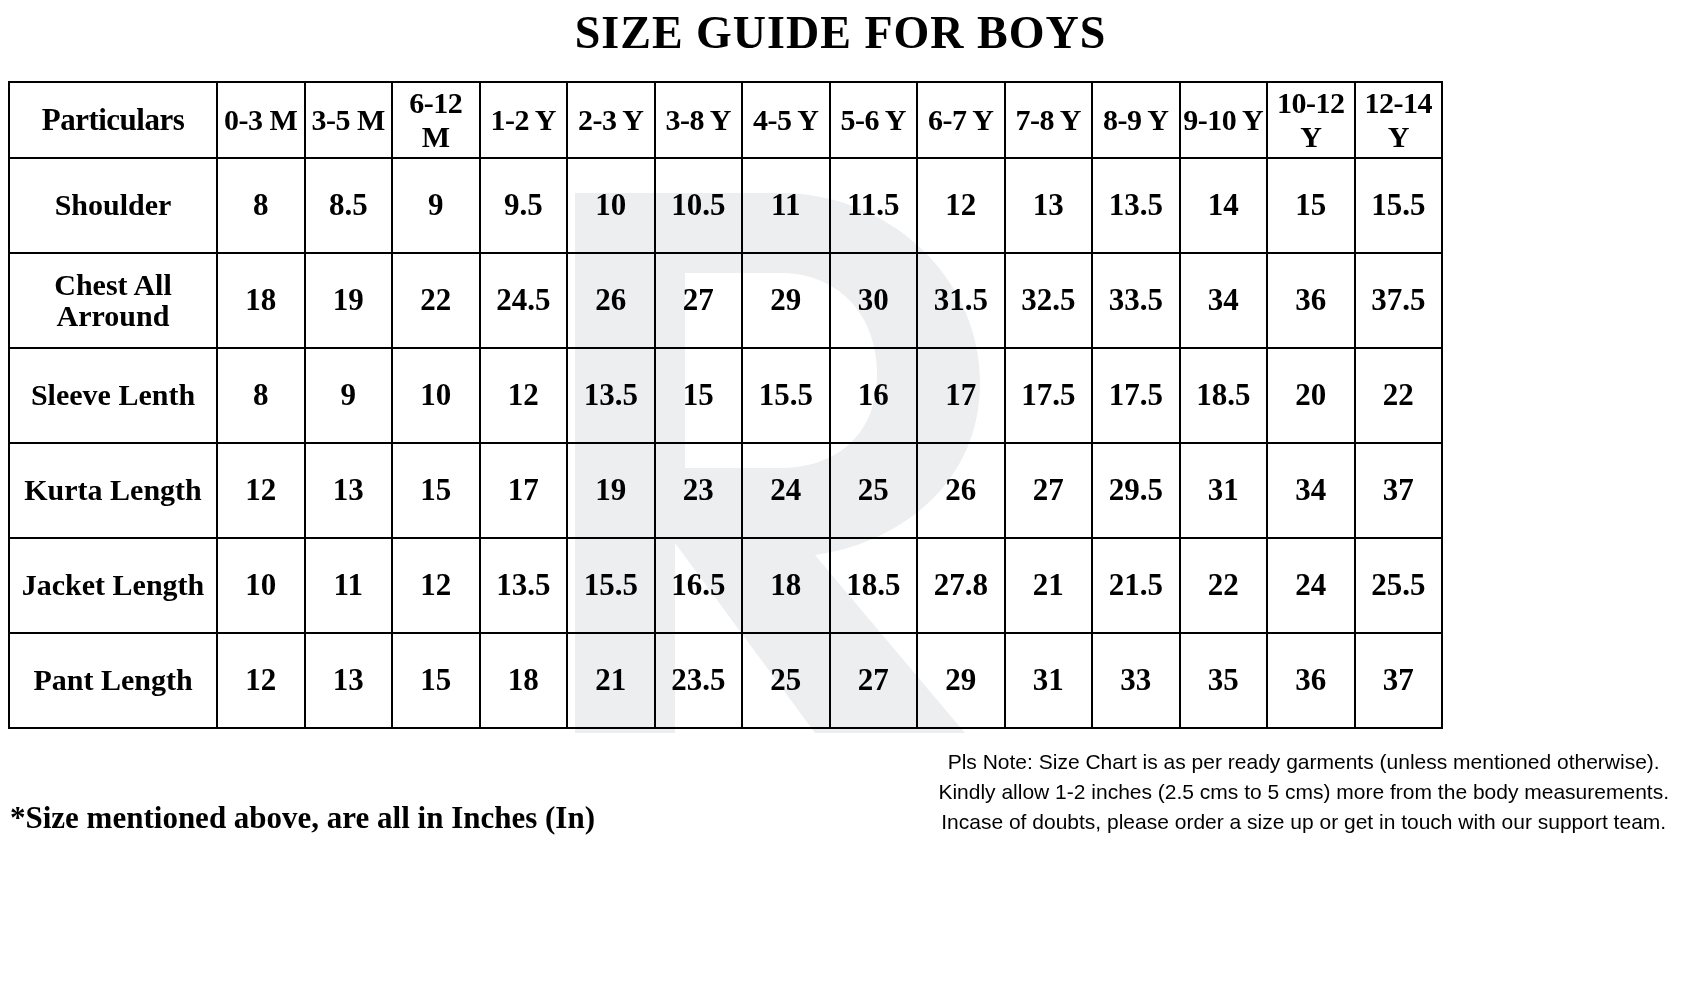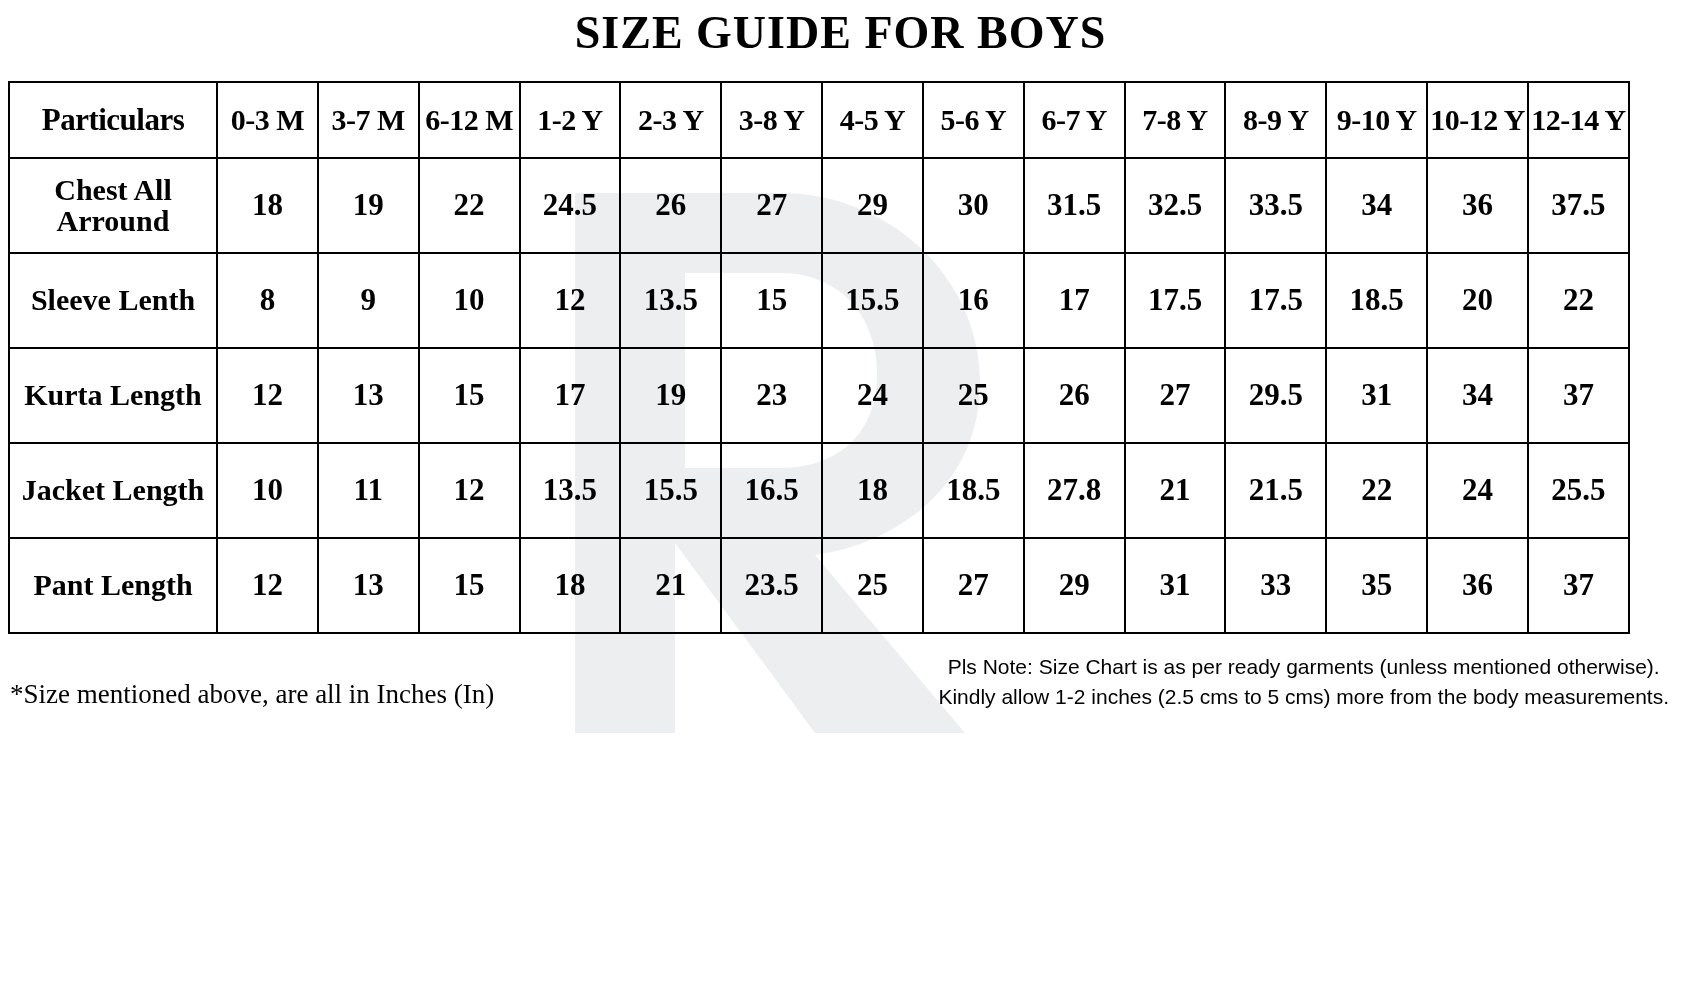--- a/index.html
+++ b/index.html
@@ -40,21 +40,21 @@
     z-index: 0;
     opacity: 1;
   }
   .table-wrap {
     position: relative;
     z-index: 1;
     padding: 0 8px;
   }
   table.size-table {
     border-collapse: collapse;
-    width: 1622px;
+    width: 1435px;
     table-layout: fixed;
     background: transparent;
   }
   table.size-table td, table.size-table th {
     border: 2px solid #000000;
     text-align: center;
     vertical-align: middle;
     font-family: "Liberation Serif", serif;
     font-weight: bold;
     background: transparent;
@@ -82,22 +82,22 @@
   .footer {
     position: relative;
     z-index: 1;
     display: flex;
     align-items: flex-end;
     justify-content: space-between;
     padding: 18px 12px 0 10px;
   }
   .footer-left {
     font-family: "Liberation Serif", serif;
-    font-weight: normal;
-    font-size: 27px;
+    font-weight: bold;
+    font-size: 31px;
     white-space: nowrap;
     padding-bottom: 2px;
     text-align: right;
   }
   .footer-right {
     font-family: Liberation Sans, sans-serif;
     font-size: 21px;
     line-height: 1.45;
     text-align: center;
     white-space: nowrap;
@@ -131,36 +131,53 @@
           <col class="cx">
           <col class="cx">
           <col class="cx">
           <col class="cx">
           <col class="cx">
       </colgroup>
       <thead>
         <tr>
           <th class="particulars">Particulars</th>
           <th>0-3 M</th>
-          <th>3-7 M</th>
+          <th>3-5 M</th>
           <th>6-12 M</th>
           <th>1-2 Y</th>
           <th>2-3 Y</th>
           <th>3-8 Y</th>
           <th>4-5 Y</th>
           <th>5-6 Y</th>
           <th>6-7 Y</th>
           <th>7-8 Y</th>
           <th>8-9 Y</th>
           <th>9-10 Y</th>
           <th>10-12 Y</th>
           <th>12-14 Y</th>
         </tr>
       </thead>
       <tbody>
+        <tr>
+          <td class="rowlabel">Shoulder</td>
+          <td>8</td>
+          <td>8.5</td>
+          <td>9</td>
+          <td>9.5</td>
+          <td>10</td>
+          <td>10.5</td>
+          <td>11</td>
+          <td>11.5</td>
+          <td>12</td>
+          <td>13</td>
+          <td>13.5</td>
+          <td>14</td>
+          <td>15</td>
+          <td>15.5</td>
+        </tr>
         <tr>
           <td class="rowlabel">Chest All Arround</td>
           <td>18</td>
           <td>19</td>
           <td>22</td>
           <td>24.5</td>
           <td>26</td>
           <td>27</td>
           <td>29</td>
           <td>30</td>
@@ -241,16 +258,17 @@
         </tr>
       </tbody>
     </table>
   </div>
 
   <div class="footer">
     <div class="footer-left">*Size mentioned above, are all in Inches (In)</div>
     <div class="footer-right">
       <div>Pls Note: Size Chart is as per ready garments (unless mentioned otherwise).</div>
       <div>Kindly allow 1-2 inches (2.5 cms to 5 cms) more from the body measurements.</div>
+      <div>Incase of doubts, please order a size up or get in touch with our support team.</div>
     </div>
   </div>
 
 </div>
 
 </body></html>

